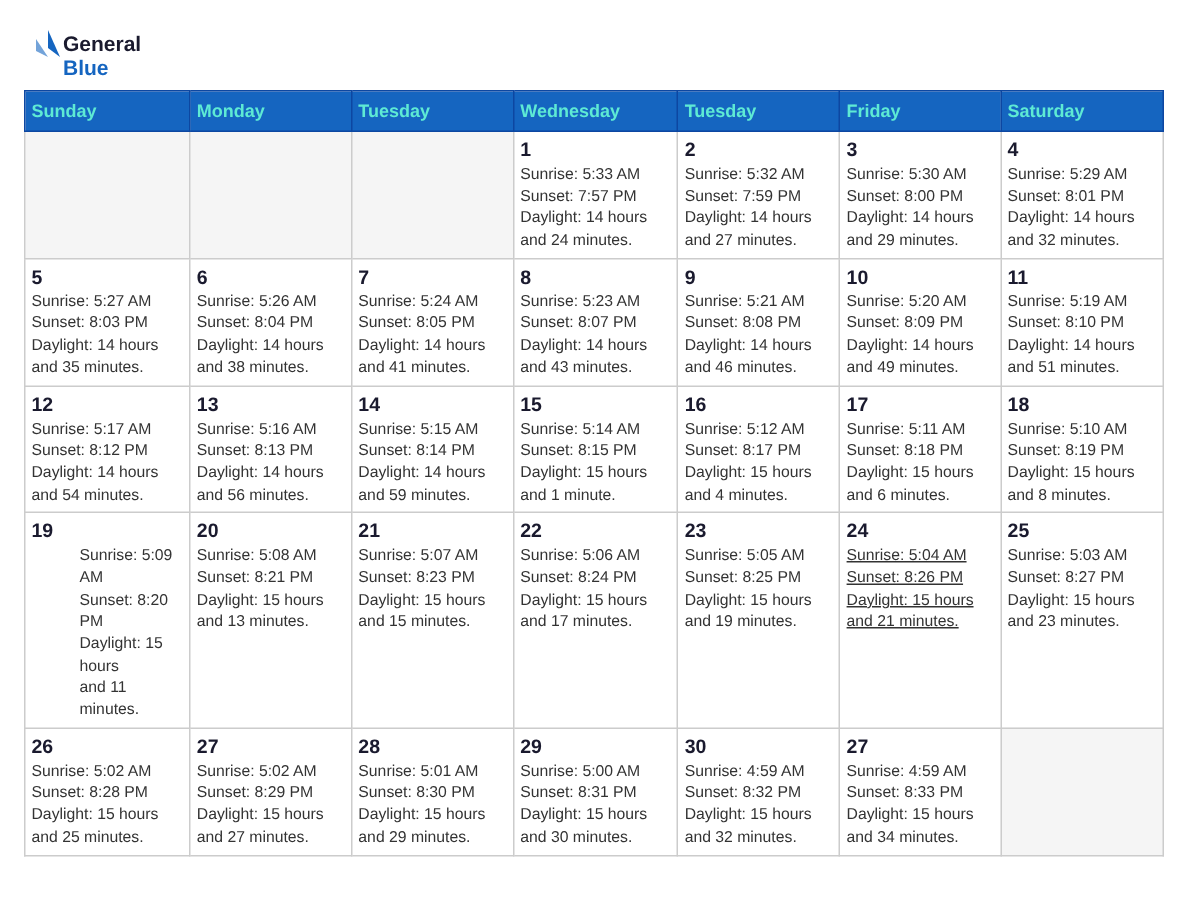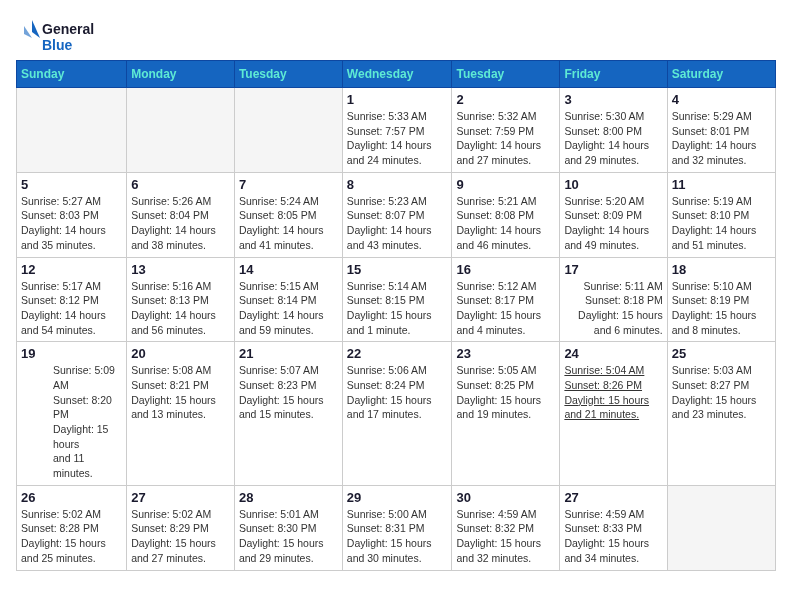--- a/index.html
+++ b/index.html
@@ -216,21 +216,21 @@
         </td>
         <td>
           <div class="day-number">16</div>
           <div class="day-info" style="white-space: pre-line;">Sunrise: 5:12 AM
 Sunset: 8:17 PM
 Daylight: 15 hours
 and 4 minutes.</div>
         </td>
         <td>
           <div class="day-number">17</div>
-          <div class="day-info" style="white-space: pre-line; text-align: right;">Sunrise: 5:11 AM
+          <div class="day-info" style="white-space: pre-line;">Sunrise: 5:11 AM
 Sunset: 8:18 PM
 Daylight: 15 hours
 and 6 minutes.</div>
         </td>
         <td>
           <div class="day-number">18</div>
           <div class="day-info" style="white-space: pre-line;">Sunrise: 5:10 AM
 Sunset: 8:19 PM
 Daylight: 15 hours
 and 8 minutes.</div>

